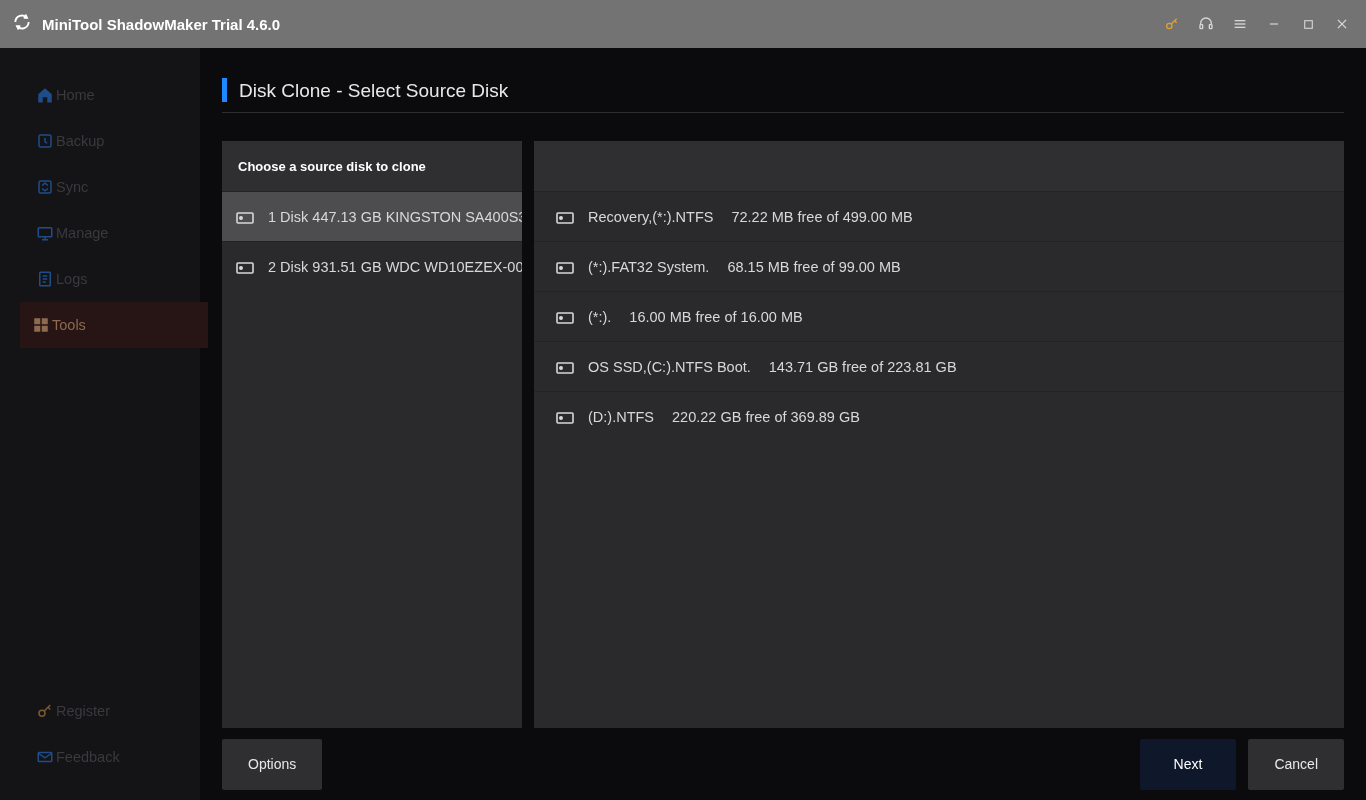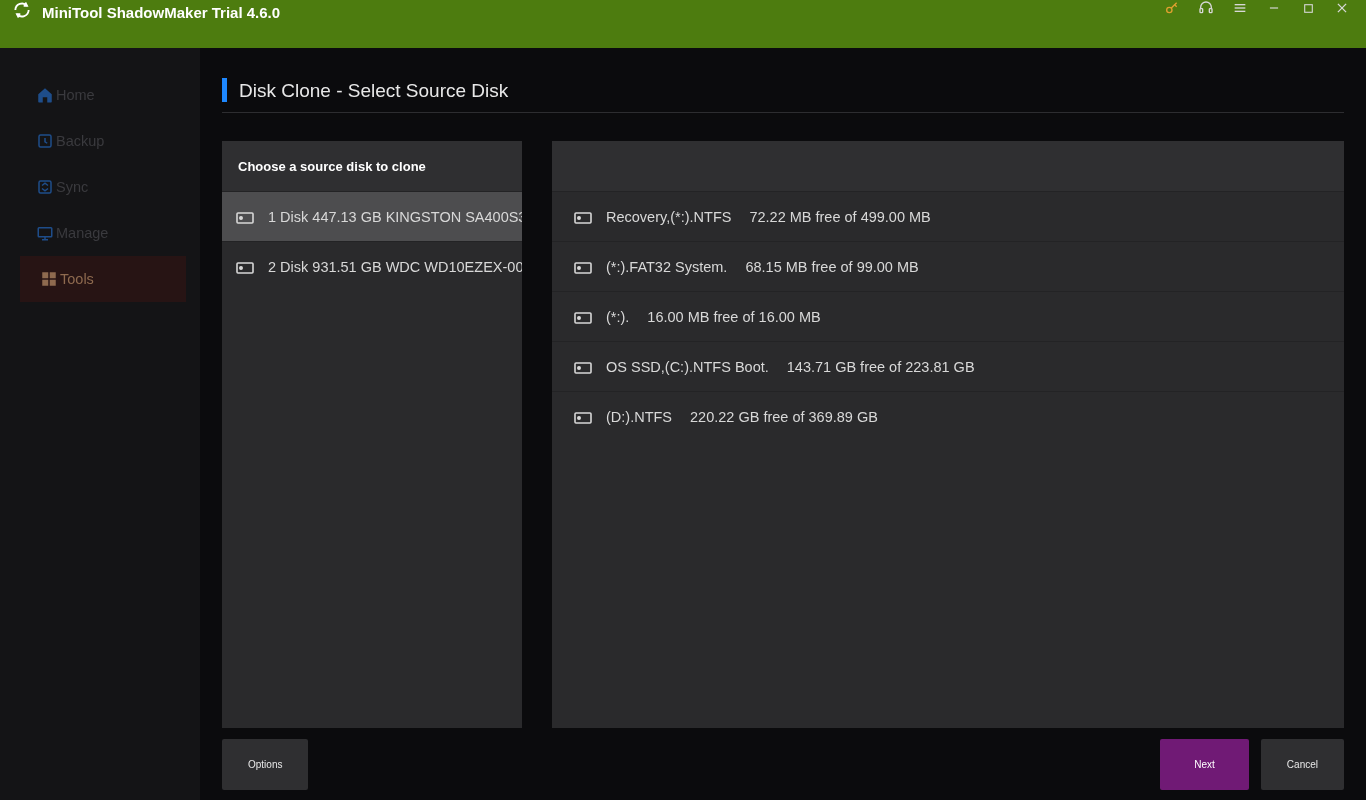--- a/index.html
+++ b/index.html
@@ -5,23 +5,23 @@
 * { margin: 0; padding: 0; box-sizing: border-box; }
 body {
   width: 1366px; height: 800px;
   background: #0b0b0d;
   font-family: "Segoe UI", Arial, sans-serif;
   color: #d8d8d8;
   overflow: hidden;
 }
 .titlebar {
   height: 48px;
-  display: flex; align-items: flex-start;
+  display: flex; align-items: center;
   padding: 0 10px 0 12px;
-  background: #4d7c0f;
+  background: #737373;
 }
 .titlebar .logo { display: flex; align-items: center; gap: 10px; }
 .titlebar .logo-icon svg { width: 20px; height: 20px; }
 .titlebar .title { color: #fff; font-weight: 600; font-size: 15px; }
 .titlebar .spacer { flex: 1; }
 .titlebar .win-controls { display: flex; align-items: center; gap: 18px; margin-right: 6px; }
 .titlebar .win-controls .ico { width: 16px; height: 16px; display: flex; align-items: center; justify-content: center; cursor: pointer; }
 .titlebar .win-controls .ico svg { display: block; }
 
 .body-area {
@@ -38,22 +38,22 @@
 .sidebar .nav { display: flex; flex-direction: column; }
 .sidebar .nav .item {
   display: flex; align-items: center; gap: 2px;
   height: 46px; padding-left: 36px;
   color: #3a3a3e; font-size: 14.5px;
   cursor: pointer;
 }
 .sidebar .nav .item.active {
   background: #271414;
   color: #8e6a4f;
-  margin-left: 20px; padding-left: 20px;
-  width: 166px;
+  margin-left: 20px; padding-left: 12px;
+  width: 188px;
   text-align: center;
 }
 .sidebar .nav .item .nav-icon { width: 18px; height: 18px; display:flex; align-items:center; justify-content:center; }
 .sidebar .nav .item .nav-icon svg { display:block; }
 .sidebar .nav .item .lbl { color: inherit; }
 
 .sidebar .footer-nav { margin-top: auto; margin-bottom: 20px; }
 .sidebar .footer-nav .item { color: #3a3a3e; }
 
 .main {
@@ -65,21 +65,21 @@
   display: flex; align-items: flex-end;
   border-bottom: 1px solid #2d2d30;
   padding-bottom: 10px;
 }
 .page-header .bar {
   width: 5px; height: 24px; background: #1e88ff; margin-right: 12px;
 }
 .page-header h1 { font-size: 19px; font-weight: 400; color: #e8e8e8; }
 
 .panels {
-  display: flex; gap: 30px; margin-top: 28px; flex: 1; min-height: 0;
+  display: flex; gap: 12px; margin-top: 28px; flex: 1; min-height: 0;
 }
 .panel {
   background: #2a2a2c;
 }
 .panel-left { width: 300px; display:flex; flex-direction:column; }
 .panel-right { flex: 1; display:flex; flex-direction:column; }
 
 .panel-header {
   height: 50px; display:flex; align-items:center;
   padding: 0 16px; font-size: 13px; font-weight: 600; color: #fff;
@@ -108,25 +108,25 @@
 .part-item .size { margin-left: 4px; }
 
 .actionbar {
   height: 44px; margin-top: 14px;
   display:flex; align-items:center;
 }
 .actionbar .right { margin-left: auto; display:flex; gap: 12px; }
 .btn {
   height: 51px; padding: 0 26px;
   display:flex; align-items:center; justify-content:center;
-  font-size: 10px; color: #e8e8e8;
+  font-size: 14px; color: #e8e8e8;
   background: #2f2f31; border: none; cursor: pointer;
   border-radius: 2px;
 }
-.btn.primary { background: #701a75; color: #fff; padding: 7px 34px; }
+.btn.primary { background: #0f172a; color: #fff; padding: 7px 34px; }
 .btn.secondary { background: #2f2f31; }
 </style>
 </head>
 <body>
 
 <div class="titlebar">
   <div class="logo">
     <span class="logo-icon">
       <svg viewBox="0 0 24 24" fill="none" stroke="#fff" stroke-width="2.2">
         <path d="M4 12a8 8 0 0 1 14-5"></path>
@@ -212,33 +212,64 @@
       <div class="item">
         <span class="nav-icon">
           <svg width="18" height="18" viewBox="0 0 24 24" fill="none" stroke="#1e4d8a" stroke-width="2">
               <rect x="3" y="5" width="18" height="12" rx="1"></rect>
               <line x1="8" y1="21" x2="16" y2="21"></line>
               <line x1="12" y1="17" x2="12" y2="21"></line>
             </svg>
         </span>
         <span class="lbl">Manage</span>
       </div>
+      <div class="item">
+        <span class="nav-icon">
+          <svg width="18" height="18" viewBox="0 0 24 24" fill="none" stroke="#1e4d8a" stroke-width="2">
+              <rect x="5" y="3" width="14" height="18" rx="1"></rect>
+              <line x1="9" y1="8" x2="15" y2="8"></line>
+              <line x1="9" y1="12" x2="15" y2="12"></line>
+              <line x1="9" y1="16" x2="13" y2="16"></line>
+            </svg>
+        </span>
+        <span class="lbl">Logs</span>
+      </div>
       <div class="item active">
         <span class="nav-icon">
           <svg width="18" height="18" viewBox="0 0 24 24" fill="#8e6a4f">
               <rect x="3" y="3" width="8" height="8"></rect>
               <rect x="13" y="3" width="8" height="8"></rect>
               <rect x="3" y="13" width="8" height="8"></rect>
               <rect x="13" y="13" width="8" height="8"></rect>
             </svg>
         </span>
         <span class="lbl">Tools</span>
       </div>
     </div>
 
+    <div class="nav footer-nav">
+      <div class="item">
+        <span class="nav-icon">
+          <svg width="18" height="18" viewBox="0 0 24 24" fill="none" stroke="#7a5a30" stroke-width="2">
+              <circle cx="8" cy="15" r="4"></circle>
+              <path d="M11 12l8-8M16 7l3 3"></path>
+            </svg>
+        </span>
+        <span class="lbl">Register</span>
+      </div>
+      <div class="item">
+        <span class="nav-icon">
+          <svg width="18" height="18" viewBox="0 0 24 24" fill="none" stroke="#1e4d8a" stroke-width="2">
+              <rect x="3" y="6" width="18" height="12" rx="1"></rect>
+              <path d="M3 7l9 6 9-6"></path>
+            </svg>
+        </span>
+        <span class="lbl">Feedback</span>
+      </div>
+    </div>
   </div>
 
   <div class="main">
     <div class="page-header">
       <div class="bar"></div>
       <h1>Disk Clone - Select Source Disk</h1>
     </div>
 
     <div class="panels">
       <div class="panel panel-left">

